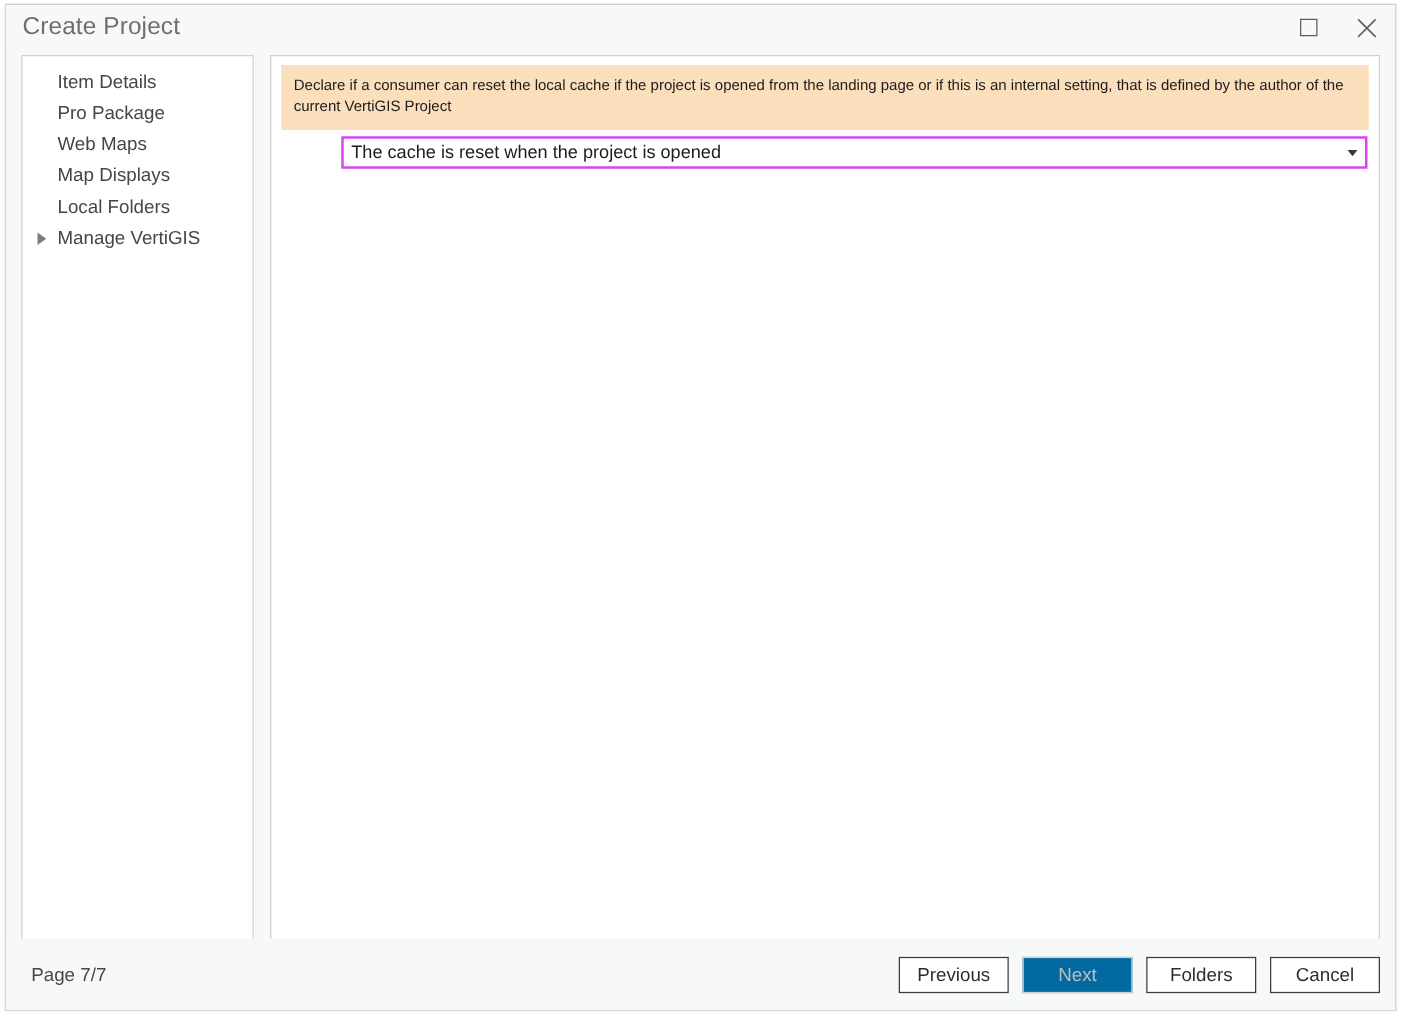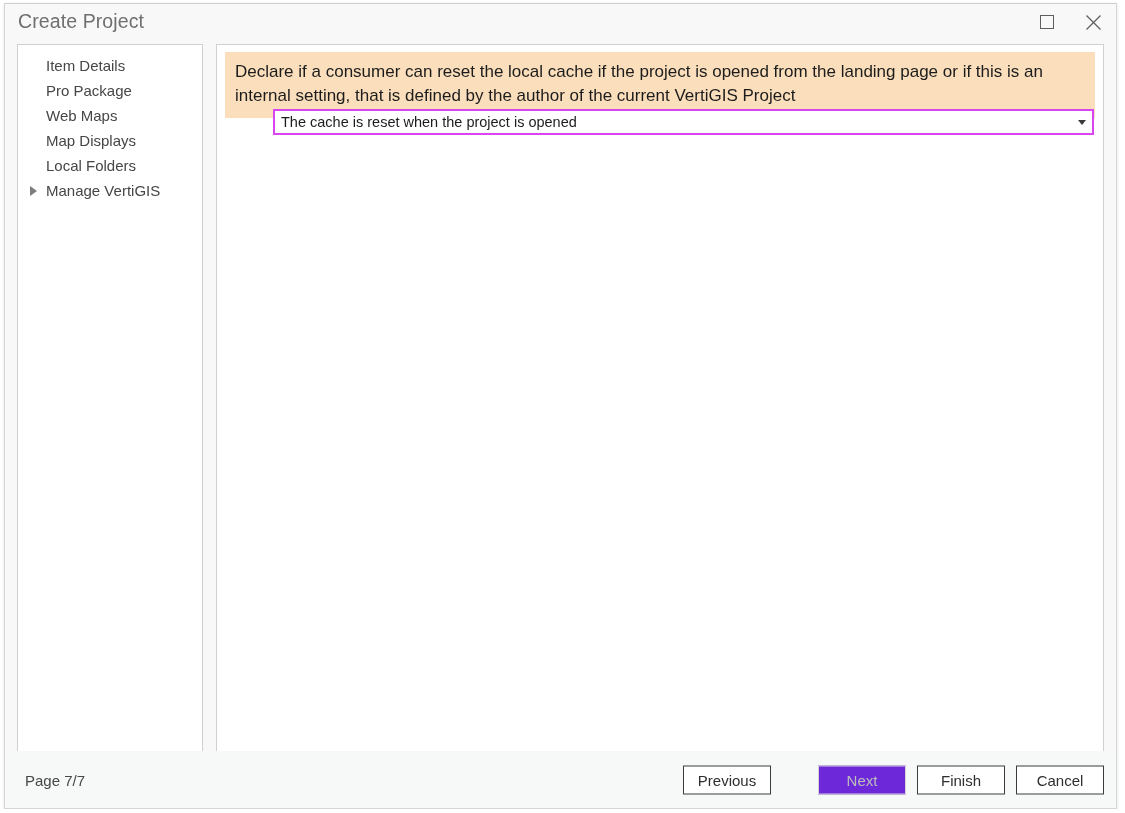--- a/index.html
+++ b/index.html
@@ -144,21 +144,21 @@
     box-sizing: border-box;
   }
   .banner {
     position: absolute;
     left: 8px;
     top: 7px;
     right: 8px;
     background: #fbdfbc;
     box-sizing: border-box;
     padding: 8px 10px 10px 10px;
-    font-size: 17px;
+    font-size: 12px;
     color: #1c1c1c;
     line-height: 1.42;
   }
   .combo {
     position: absolute;
     left: 8px;
     top: 64px;
     right: 9px;
     height: 26px;
     background: #ffffff;
@@ -227,22 +227,21 @@
     display: flex;
     align-items: center;
     justify-content: center;
     cursor: default;
     font-family: "Liberation Sans", sans-serif;
     padding: 0;
   }
   .btn.disabled {
     border: 1.3px solid #d4d4d4;
     color: #bdbdbd;
-    background: #6d28d9;
-    margin-left: 36px;
+    background: #0369a1;
   }
 </style>
 </head>
 <body>
 
 <div class="window">
 
   <div class="titlebar">
     <div class="title-text">Create Project</div>
     <div class="win-controls">
@@ -292,21 +291,21 @@
       </div>
     </div>
 
   </div>
 
   <div class="footer">
     <div class="page-label">Page 7/7</div>
     <div class="footer-buttons">
       <button class="btn">Previous</button>
       <button class="btn disabled">Next</button>
-      <button class="btn">Finish</button>
+      <button class="btn">Folders</button>
       <button class="btn">Cancel</button>
     </div>
   </div>
 
 </div>
 
 <div class="edge-shadow-right"></div>
 <div class="edge-shadow-bottom"></div>
 
 </body></html>

